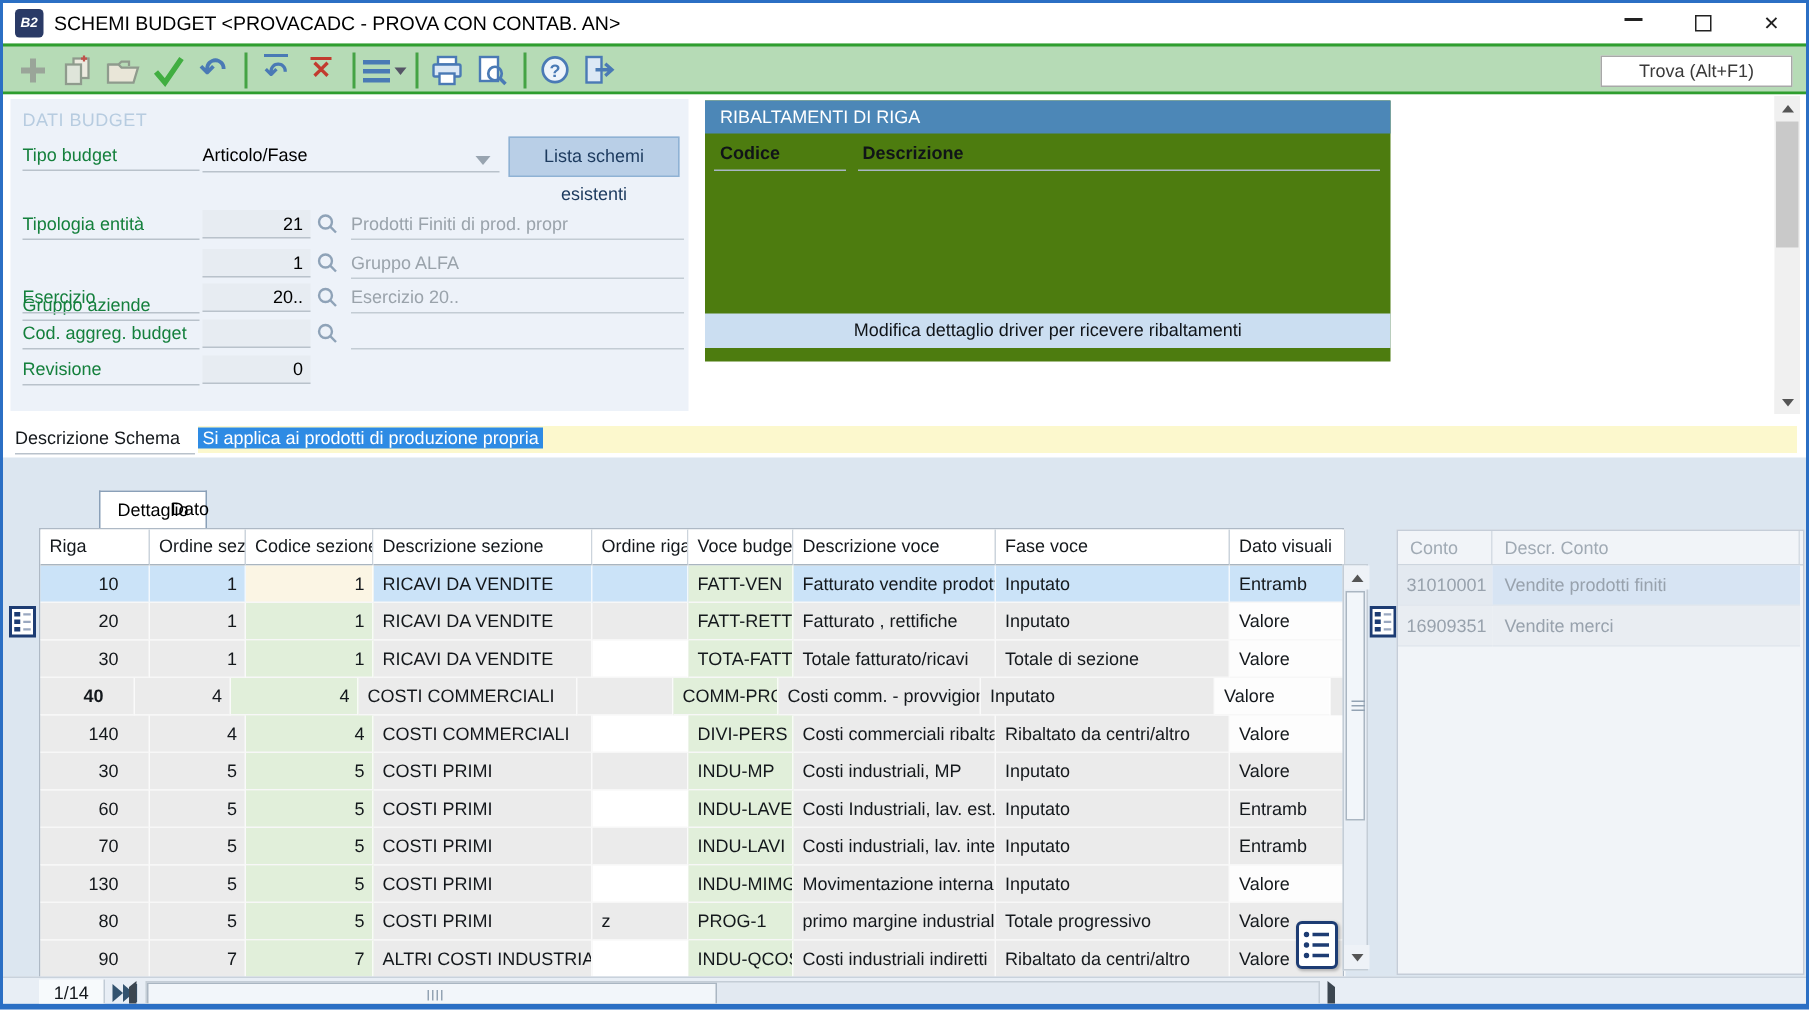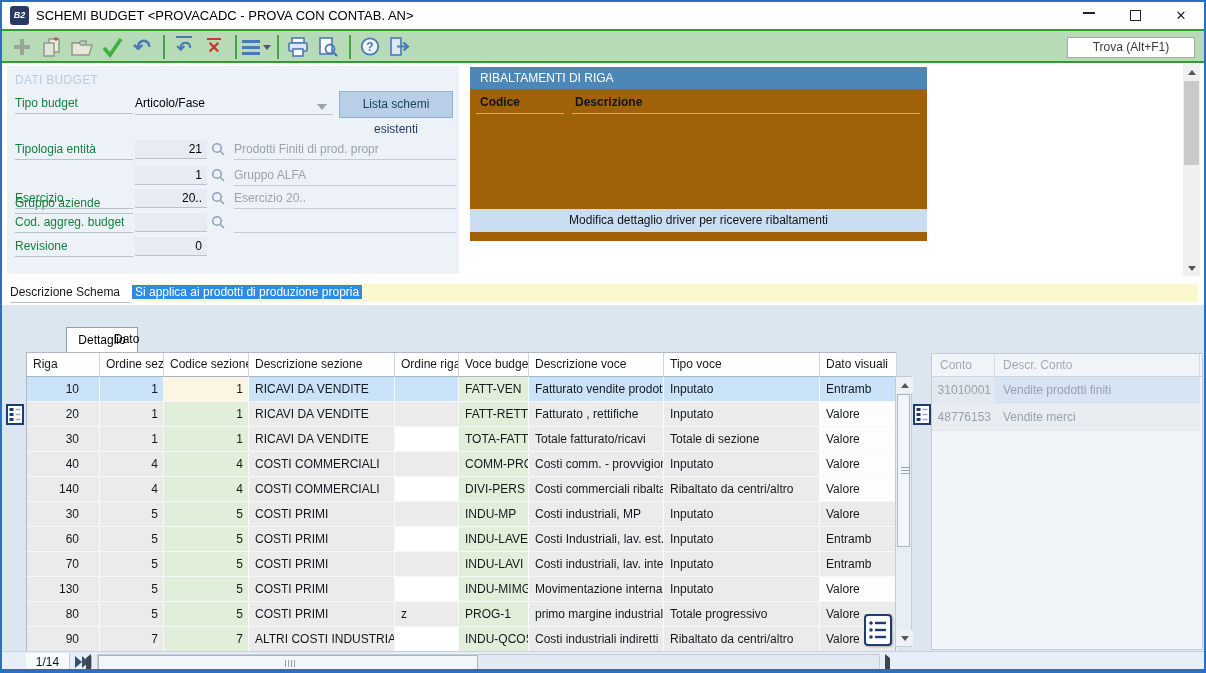--- a/index.html
+++ b/index.html
@@ -43,21 +43,21 @@
           width:72px; left:128px; text-align:right; padding-right:5px; color:#000; line-height:18px; }
   .fdesc { position:absolute; left:227px; width:222px; height:18px; color:#9aa3ab;
            border-bottom:1px solid #c3ccd4; white-space:nowrap; overflow:hidden; }
   .mag { position:absolute; left:203px; width:20px; height:18px; }
   .combo-val { position:absolute; left:128px; top:30px; width:198px; height:19px; color:#000;
                border-bottom:1px solid #b9c2cb; }
   .combo-caret { position:absolute; left:310px; top:38px; width:0; height:0; border-left:5px solid transparent;
                  border-right:5px solid transparent; border-top:6px solid #98a4b0; }
   .lista-btn { position:absolute; left:332px; top:25px; width:114px; height:27px; background:#b9cfe7;
                border:1px solid #8fb2d4; color:#1c3a5e; text-align:center; line-height:25px; font-size:12px; }
-  .panel-rib { position:absolute; left:468px; top:4px; width:457px; height:174px; background:#a16207; }
+  .panel-rib { position:absolute; left:468px; top:4px; width:457px; height:174px; background:#4d7c0f; }
   .rib-head { position:absolute; left:0; top:0; right:0; height:22px; background:#4c87b7; color:#fff;
               line-height:22px; padding-left:10px; font-size:12px; }
   .rib-col { position:absolute; top:28px; font-weight:bold; color:#101418; }
   .rib-ul { position:absolute; top:46px; height:1px; background:#a9b6c3; }
   .rib-msg { position:absolute; left:0; right:0; top:142px; height:23px; background:#cbdef1;
              text-align:center; line-height:23px; color:#101418; }
   .vscroll-outer { position:absolute; right:4px; top:1px; width:17px; height:212px; background:#f0f0f0; }
   .sb-arrow { position:absolute; left:0; width:17px; height:16px; background:#f0f0f0; display:flex;
               align-items:center; justify-content:center; }
   .tri-up { width:0; height:0; border-left:4px solid transparent; border-right:4px solid transparent; border-bottom:5px solid #555; }
@@ -278,21 +278,21 @@
 
     <div class="grid">
       <div class="ghead" id="grid-head">
           <div class="gh" style="width: 73px;">Riga</div>
           <div class="gh" style="width: 64px;">Ordine sezione</div>
           <div class="gh" style="width: 85px;">Codice sezione</div>
           <div class="gh" style="width: 146px;">Descrizione sezione</div>
           <div class="gh" style="width: 64px;">Ordine riga</div>
           <div class="gh" style="width: 70px;">Voce budget</div>
           <div class="gh" style="width: 135px;">Descrizione voce</div>
-          <div class="gh" style="width: 156px;">Tipo voce</div>
+          <div class="gh" style="width: 156px;">Fase voce</div>
           <div class="gh" style="width: 77px;">Dato visuali</div>
         </div>
       <div id="grid-body">
           <div class="grow sel">
             <div class="gc num riga" style="width: 73px;">10</div>
             <div class="gc num" style="width: 64px;">1</div>
             <div class="gc num cream" style="width: 85px;">1</div>
             <div class="gc" style="width: 146px;">RICAVI DA VENDITE</div>
             <div class="gc" style="width: 64px;"></div>
             <div class="gc green" style="width: 70px;">FATT-VEN</div>
@@ -316,21 +316,21 @@
             <div class="gc num" style="width: 64px;">1</div>
             <div class="gc num green" style="width: 85px;">1</div>
             <div class="gc" style="width: 146px;">RICAVI DA VENDITE</div>
             <div class="gc white" style="width: 64px;"></div>
             <div class="gc green" style="width: 70px;">TOTA-FATT</div>
             <div class="gc" style="width: 135px;">Totale fatturato/ricavi</div>
             <div class="gc" style="width: 156px;">Totale di sezione</div>
             <div class="gc dwhite" style="width: 77px;">Valore</div>
           </div>
           <div class="grow">
-            <div class="gc num riga" style="width: 73px;">40</div>
+            <div class="gc num riga" style="width: 63px; font-weight: bold;">40</div>
             <div class="gc num" style="width: 64px;">4</div>
             <div class="gc num green" style="width: 85px;">4</div>
             <div class="gc" style="width: 146px;">COSTI COMMERCIALI</div>
             <div class="gc" style="width: 64px;"></div>
             <div class="gc green" style="width: 70px;">COMM-PROV</div>
             <div class="gc" style="width: 135px;">Costi comm. - provvigioni</div>
             <div class="gc" style="width: 156px;">Inputato</div>
             <div class="gc dwhite" style="width: 77px;">Valore</div>
           </div>
           <div class="grow">
@@ -450,21 +450,21 @@
       <div class="chead" id="conti-head">
           <div class="ch" style="width: 63px;">Conto</div>
           <div class="ch" style="width: 205px;">Descr. Conto</div>
         </div>
       <div id="conti-body">
           <div class="crow">
             <div class="cc" style="width: 63px; text-align: right; padding-right: 4px; background: rgb(227, 233, 240);">31010001</div>
             <div class="cc" style="width: 205px; padding-left: 8px; background: rgb(215, 228, 243);">Vendite prodotti finiti</div>
           </div>
           <div class="crow">
-            <div class="cc" style="width: 63px; text-align: right; padding-right: 4px; background: rgb(233, 237, 242);">48776153</div>
+            <div class="cc" style="width: 63px; text-align: right; padding-right: 4px; background: rgb(233, 237, 242);">16909351</div>
             <div class="cc" style="width: 205px; padding-left: 8px; background: rgb(233, 237, 242);">Vendite merci</div>
           </div>
         </div>
     </div>
 
     <div class="float-icon">
       <svg width="24" height="28">
           <circle cx="5" cy="7" r="1.8" fill="#1d3c73"></circle>
           <path d="M9 7h11" stroke="#1d3c73" stroke-width="2.4"></path>
           <circle cx="5" cy="14" r="1.8" fill="#1d3c73"></circle>

